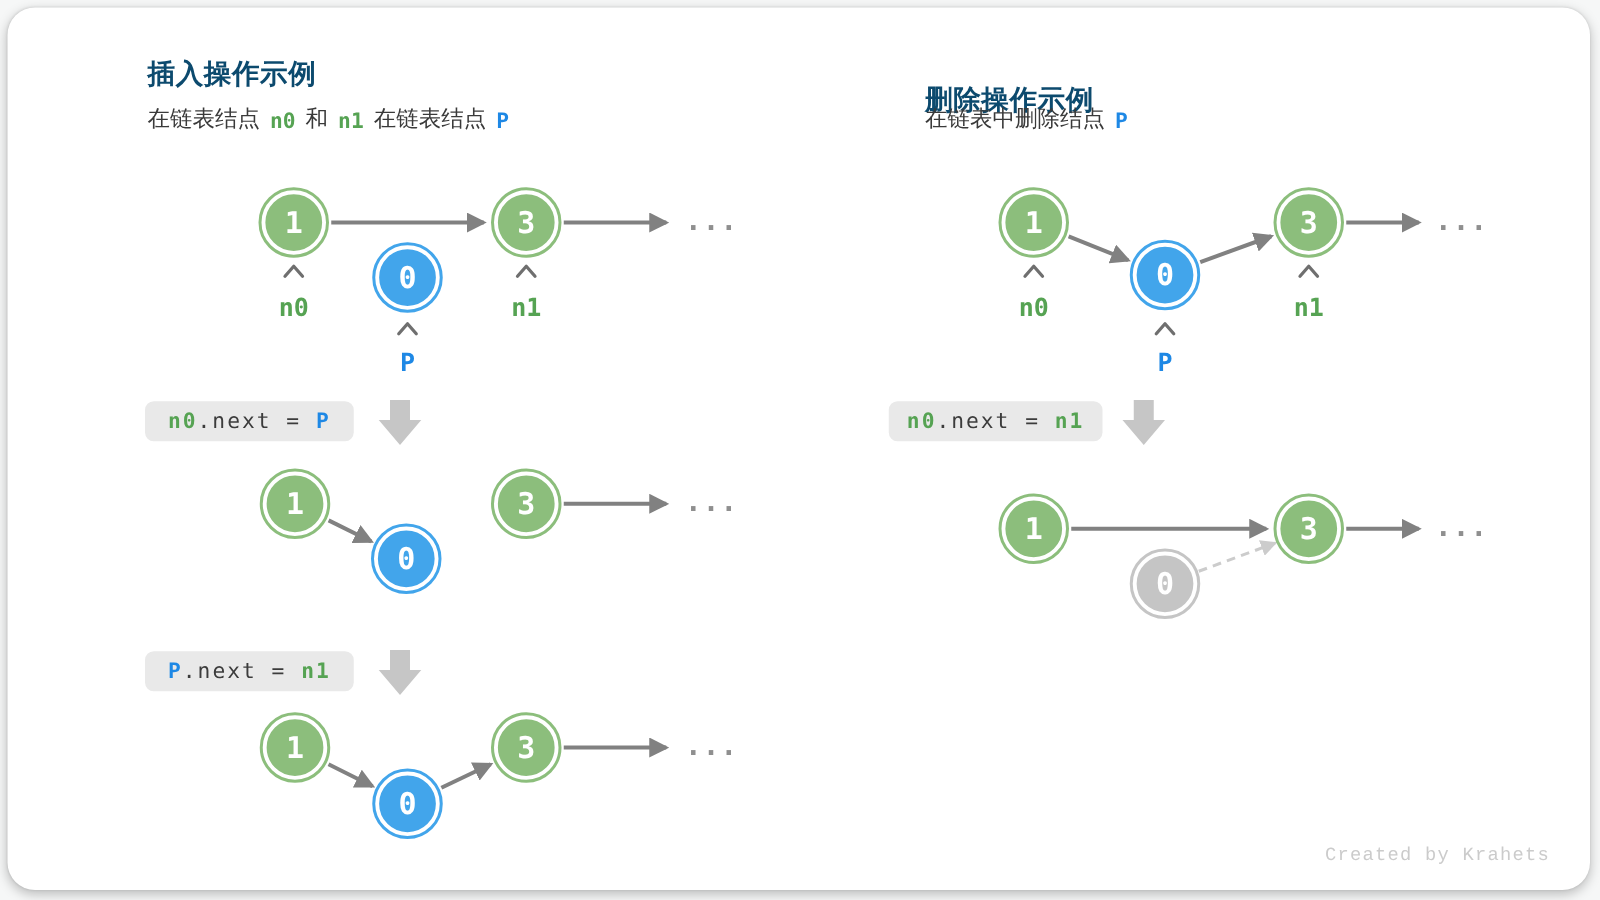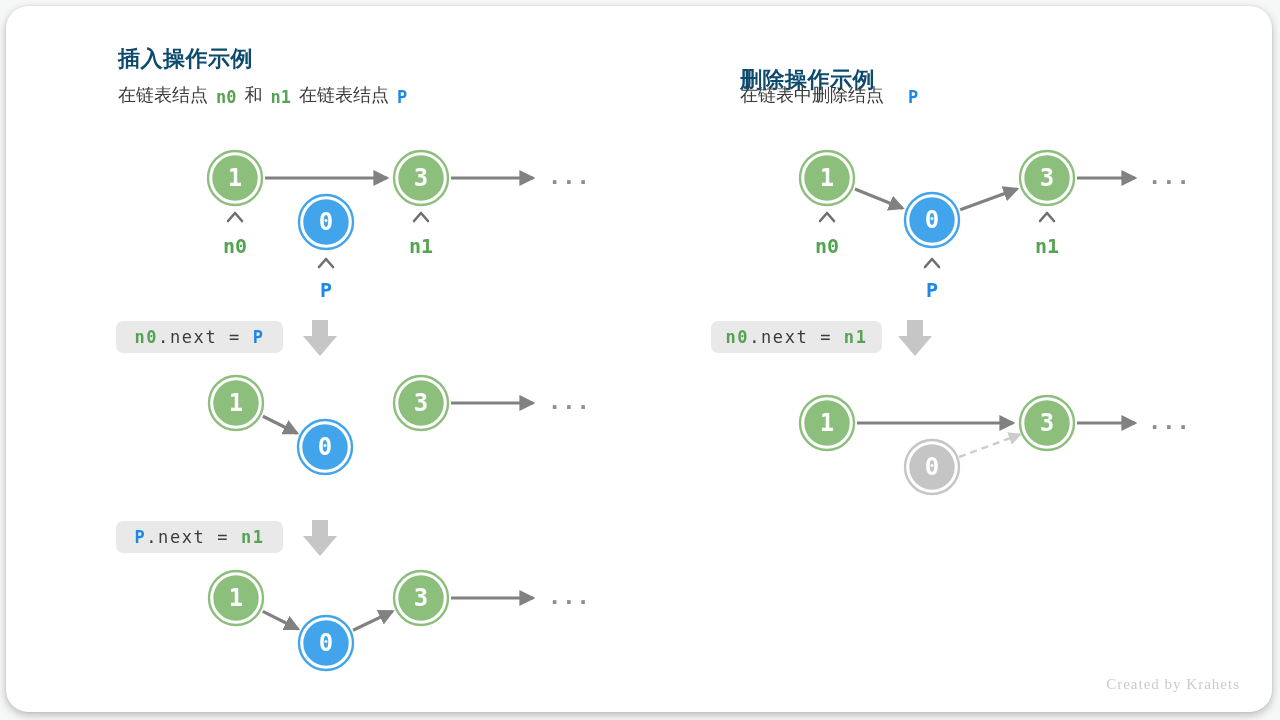--- a/index.html
+++ b/index.html
@@ -30,21 +30,21 @@
   .tok-blue{color:#1E88E5;}
   .codebox{
     height:32px;background:#E9E9E9;border-radius:7px;
     display:flex;align-items:center;justify-content:center;
     font-family:"DejaVu Sans Mono", monospace;font-size:17px;
     letter-spacing:1.6px;color:#3C3C3C;white-space:pre;
   }
   .codebox .cg{color:#56A353;font-weight:bold;}
   .codebox .cb{color:#1E88E5;font-weight:bold;}
   .watermark{
-    font-family:Liberation Serif, serif;font-size:15px;
+    font-family:Liberation Mono, monospace;font-size:15px;
     color:#CBCBCB;letter-spacing:1px;white-space:nowrap;
   }
   svg.overlay{position:absolute;left:0;top:0;}
   text.nodeval{
     font-family:"DejaVu Sans Mono", monospace;font-size:24px;font-weight:bold;
     fill:#ffffff;text-anchor:middle;
   }
   text.nodelabel{
     font-family:"DejaVu Sans Mono", monospace;font-size:20px;font-weight:bold;
     text-anchor:middle;
@@ -65,21 +65,21 @@
 <div class="abs subtitle" style="left:118px;top:83px;">
   <span>在链表结点</span>
     <span class="tok tok-green">n0</span>
     <span>和</span>
     <span class="tok tok-green">n1</span>
     <span>在链表结点</span>
     <span class="tok tok-blue">P</span>
 </div>
 
 <div class="abs title" style="left:740px;top:44px;margin-top:21px;">删除操作示例</div>
-<div class="abs subtitle" style="left:740px;top:83px;gap:16px;">
+<div class="abs subtitle" style="left:740px;top:83px;">
   <span>在链表中删除结点</span>
     <span class="tok tok-blue">P</span>
 </div>
 
 <div class="abs codebox" style="left:116px;top:321px;width:167px;"><span class="cg">n0</span><span>.next = </span><span class="cb">P</span></div>
 
 <div class="abs codebox" style="left:116px;top:521px;width:167px;"><span class="cb">P</span><span>.next = </span><span class="cg">n1</span></div>
 
 <div class="abs codebox" style="left:711px;top:321px;width:171px;"><span class="cg">n0</span><span>.next = </span><span class="cg">n1</span></div>
 

